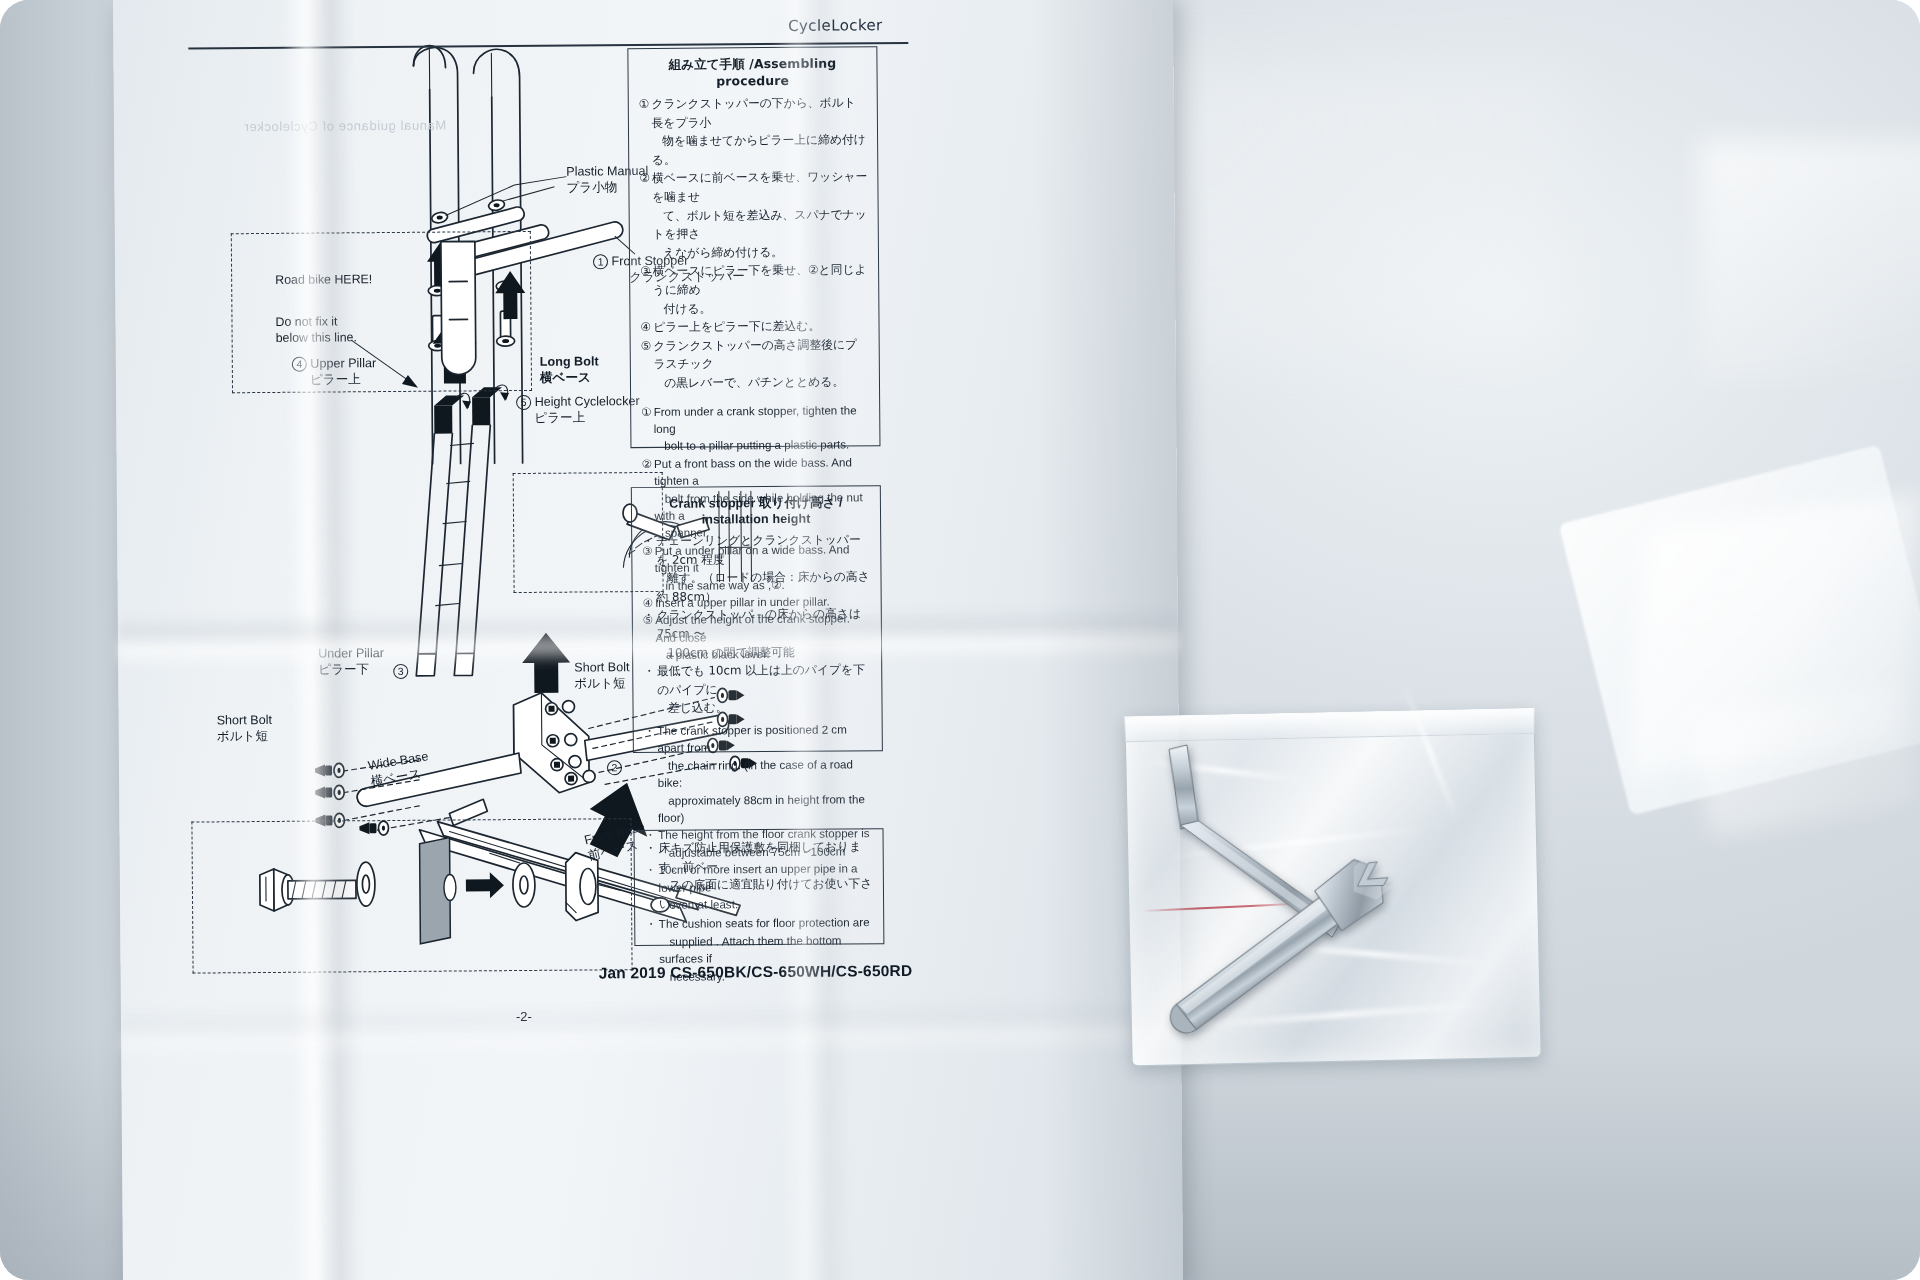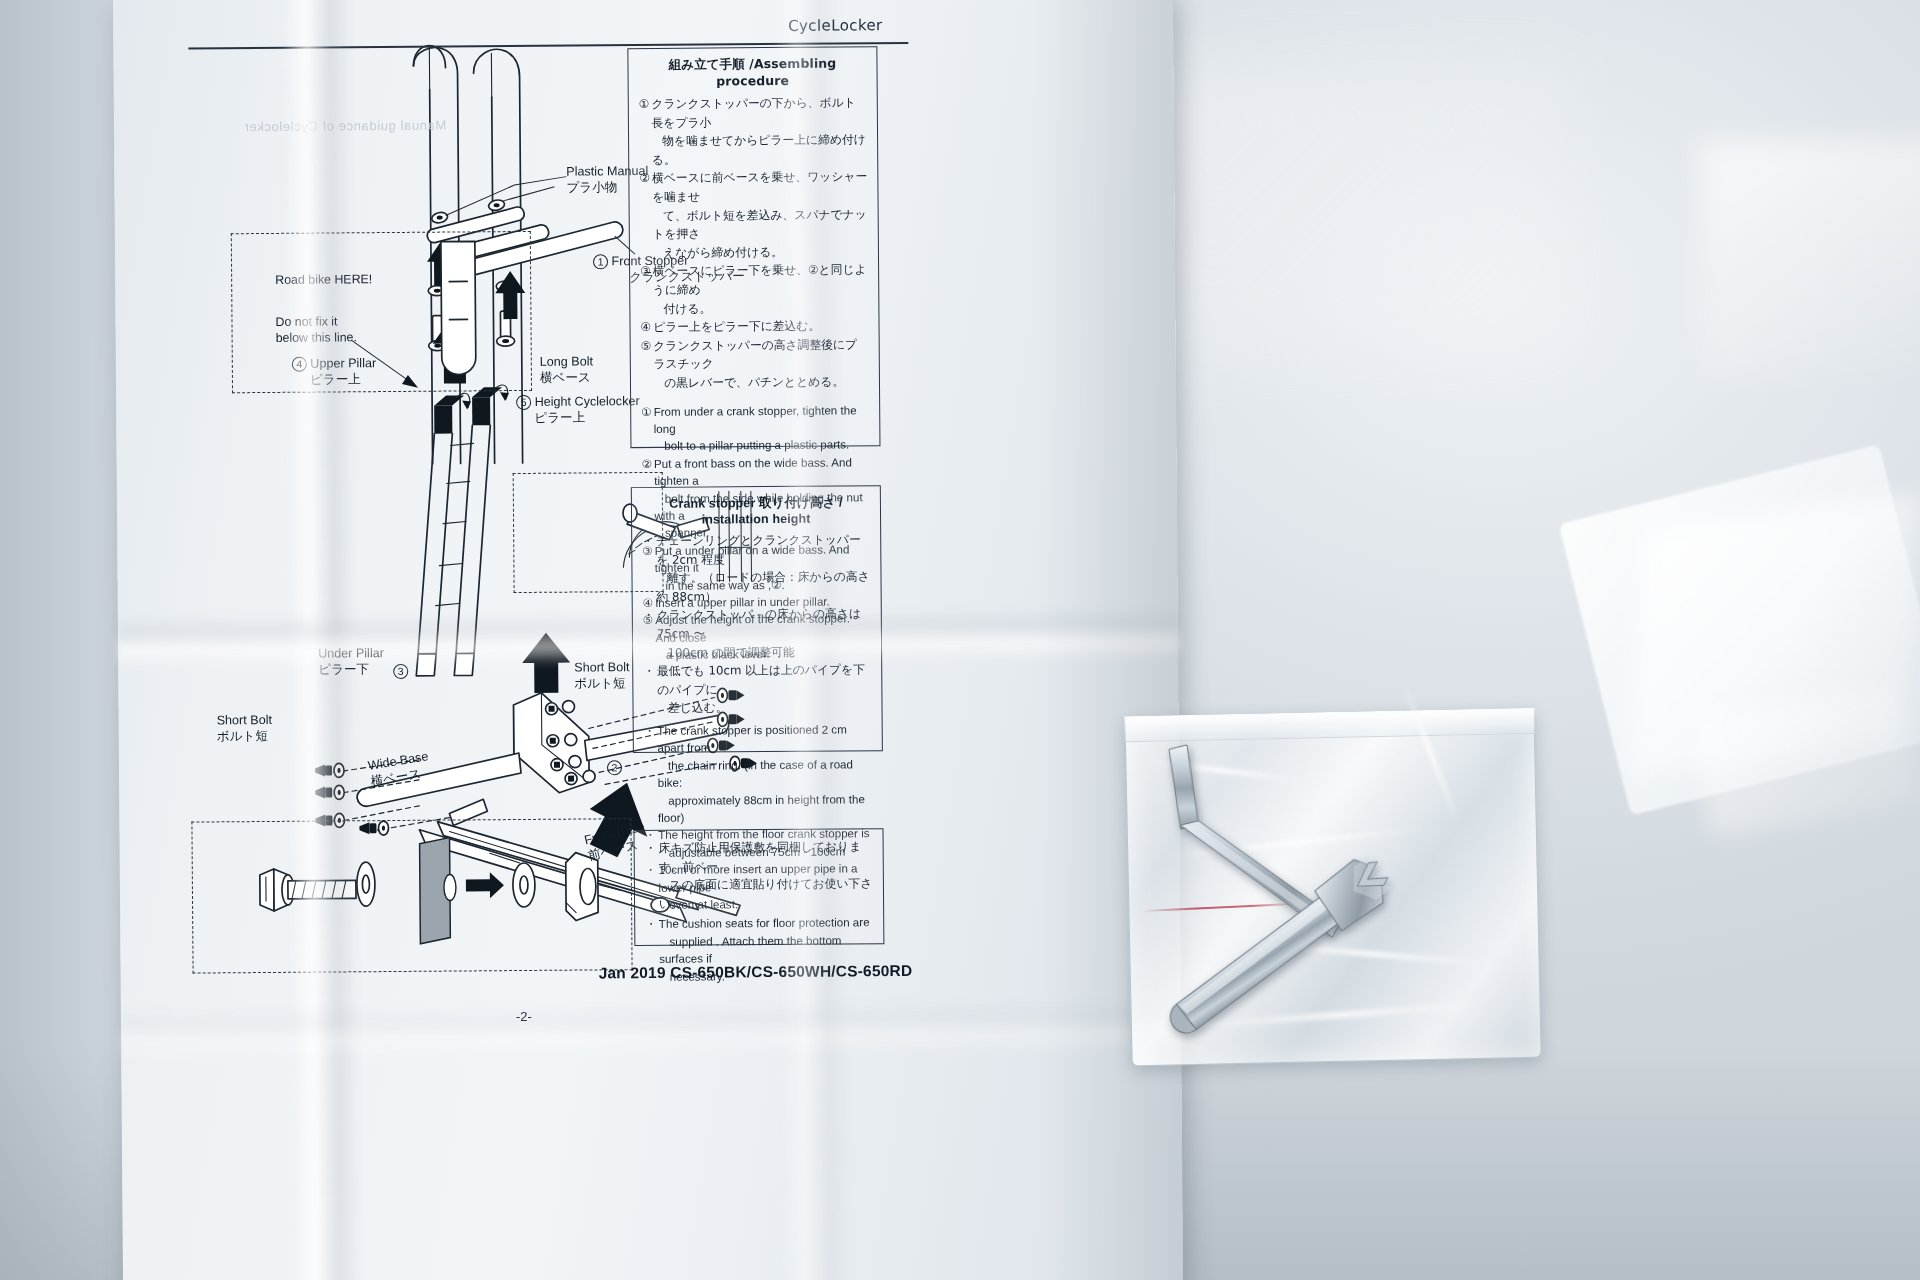--- a/index.html
+++ b/index.html
@@ -7,20 +7,21 @@
   html, body {
     width: 1920px; height: 1280px;
     overflow: hidden;
     font-family: "Liberation Sans", "DejaVu Sans", sans-serif;
   }
   #scene {
     position: relative;
     width: 1920px; height: 1280px;
     background: #d2d9df;
     overflow: hidden;
+    border-radius: 29px;
   }
   
   .backdrop {
     position: absolute; inset: 0;
     background:
       radial-gradient(ellipse 900px 700px at 1500px 300px, #eef2f5 0%, #dfe5ea 45%, #cfd6dc 100%),
       linear-gradient(120deg, #c7ced5 0%, #dde3e8 35%, #e6ebef 60%, #ccd3d9 100%);
   }
   .backdrop-shade-left {
     position: absolute; left:0; top:0; width: 150px; height: 1280px;
@@ -441,21 +442,21 @@
         <span>Plastic Manual</span>
         <span class="j">プラ小物</span>
       </div>
 
       <div class="lab" style="left:478px; top:262px;">
         <span class="circnum">1</span>
         <span>Front Stopper</span>
         <span class="j" style="margin-left:36px;">クランクストッパー</span>
       </div>
 
-      <div class="lab" style="left:424px; top:362px;">
+      <div class="lab" style="left:424px; top:362px;font-weight:bold;">
         <span>Long Bolt</span>
         <span class="j">横ベース</span>
       </div>
 
       <div class="lab" style="left:176px; top:362px;">
         <span class="circnum">4</span>
         <span>Upper Pillar</span>
         <span class="j" style="margin-left:18px;">ピラー上</span>
       </div>
 

